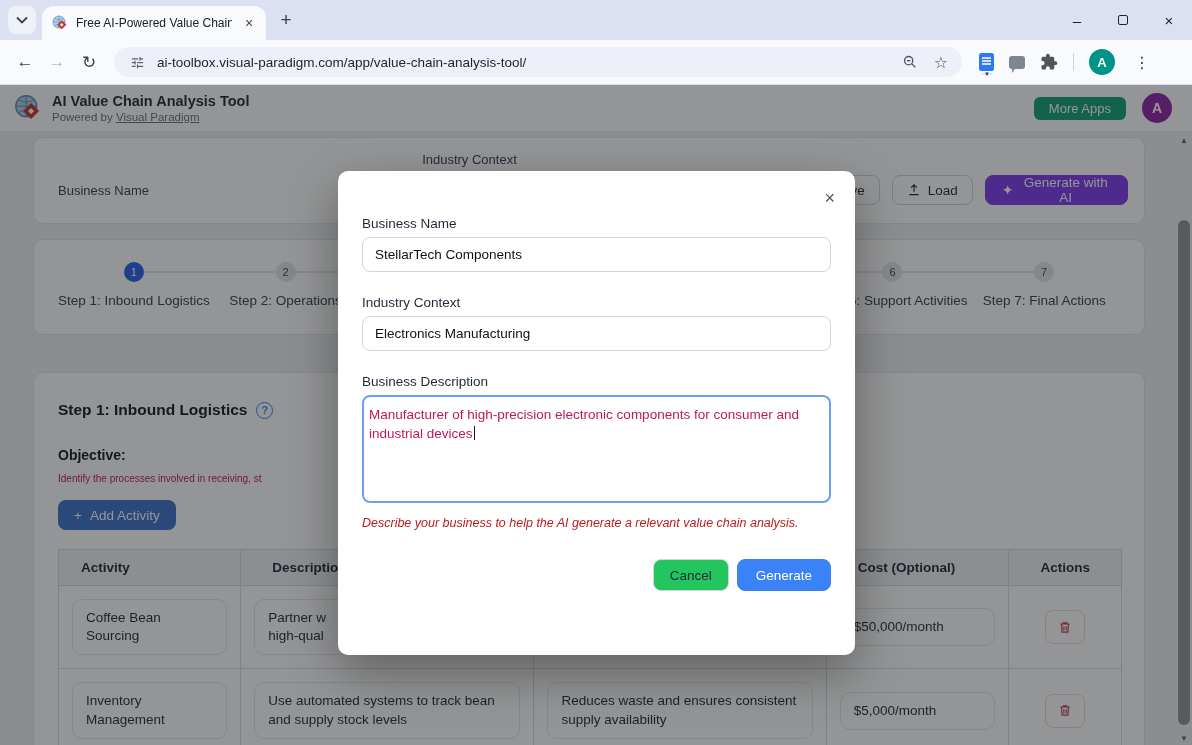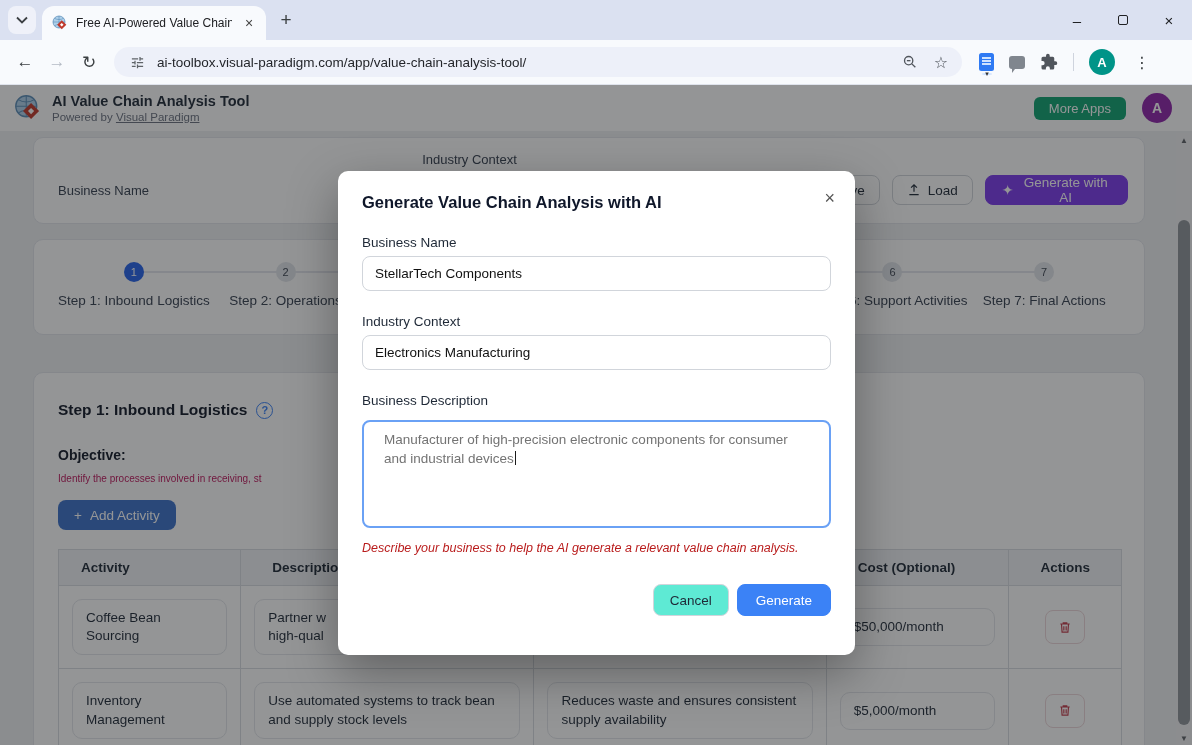--- a/index.html
+++ b/index.html
@@ -109,27 +109,27 @@
 
   
   .modal { position:absolute; left:338px; top:171px; width:517px; height:484px; background:#fff; border-radius:10px;
     box-shadow:0 18px 50px rgba(0,0,0,.35); z-index:60; padding:22px 24px; }
   .modal-close { position:absolute; top:14px; right:16px; font-size:18px; color:#555; line-height:1; padding:4px; }
   .modal-title { font-size:16.5px; font-weight:bold; color:#0f172a; }
   .modal-desc { font-size:13.5px; color:#64748b; margin-top:8px; line-height:1.45; max-width:468px; }
   .m-label { font-size:13.5px; color:#1f2937; margin-top:23px; }
   .m-input { margin-top:6px; height:35px; width:469px; border:1px solid #d1d5db; border-radius:8px; padding:4px 12px;
     font-size:13.5px; color:#111; font-family:inherit; display:block; background:#fff; }
-  .m-textarea { margin-top:12px; width:469px; height:108px; border:2px solid #6aa1f5; border-radius:8px;
-    padding:9px 20px; font-size:13.5px; color:#737373; line-height:1.4; }
+  .m-textarea { margin-top:6px; width:469px; height:108px; border:2px solid #6aa1f5; border-radius:8px;
+    padding:9px 5px; font-size:13.5px; color:#be185d; line-height:1.4; }
   .caret { display:inline-block; width:1.5px; height:14px; background:#1a1a1a; vertical-align:-2px; margin-left:1px; }
   .m-helper { font-size:12.5px; color:#b91c1c; margin-top:13px; white-space:nowrap; overflow:hidden;font-style:italic; }
   .m-btns { display:flex; justify-content:flex-end; gap:8px; margin-top:29px; }
   .m-btn { height:32px; border-radius:8px; font-size:13.5px; padding:0 16px; font-family:inherit; }
-  .m-cancel { background:#5eead4; border:1px solid #d1d5db; color:#1f2937; }
+  .m-cancel { background:#22c55e; border:1px solid #d1d5db; color:#1f2937; }
   .m-generate { background:#3b82f6; border:1px solid #3b82f6; color:#fff; padding:0 18px; }
 </style>
 </head>
 <body>
 
 <div class="tabstrip">
   <div class="caret-btn">
     <svg width="12" height="8" viewBox="0 0 12 8">
         <path d="M1 1.5 L6 6.5 L11 1.5" fill="none" stroke="#3c4043" stroke-width="1.8"></path>
       </svg>
@@ -360,21 +360,20 @@
     <div class="sb-arrow">▲</div>
     <div class="sb-thumb"></div>
     <div class="sb-arrow bottom">▼</div>
   </div>
 </div>
 
 <div class="overlay"></div>
 
 <div class="modal">
   <div class="modal-close">×</div>
-  <div class="modal-title">Generate Value Chain Analysis with AI</div>
 
   <div class="m-label">Business Name</div>
   <input class="m-input" type="text" value="StellarTech Components" style="">
 
   <div class="m-label">Industry Context</div>
   <input class="m-input" type="text" value="Electronics Manufacturing" style="">
 
   <div class="m-label">Business Description</div>
   <div class="m-textarea"><span>Manufacturer of high-precision electronic components for consumer and industrial devices</span><span class="caret"></span></div>
 

